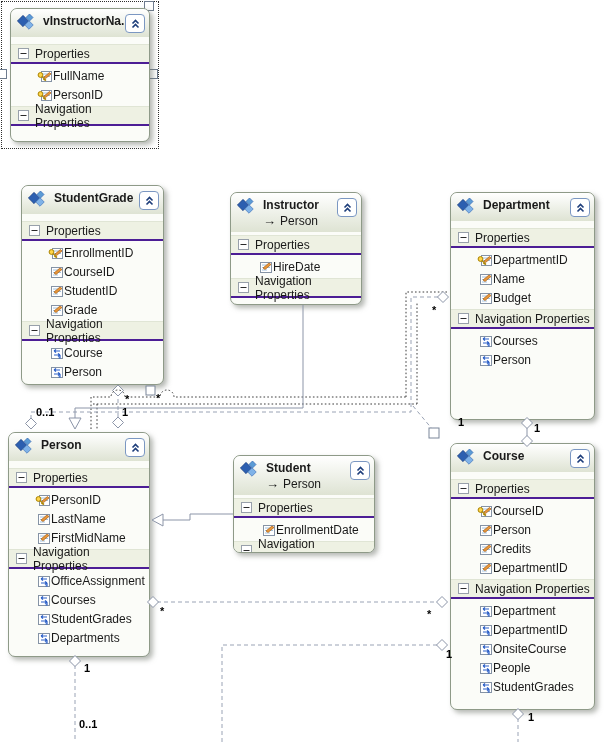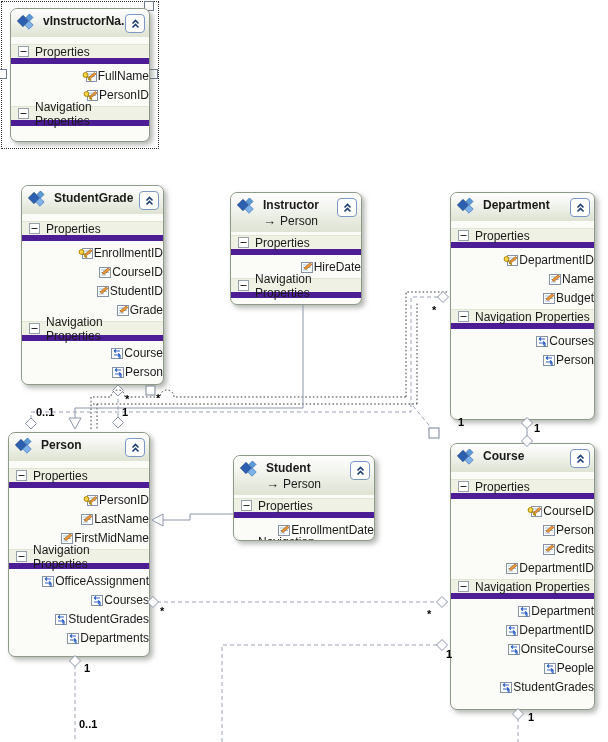--- a/index.html
+++ b/index.html
@@ -16,24 +16,24 @@
               border-radius:6px 6px 0 0;}
   .ent-icon{flex:0 0 auto;width:20px;height:18px;margin-right:6px;}
   .titles{flex:1 1 auto;min-width:0;}
   .ent-title{font-weight:bold;font-size:12px;white-space:nowrap;overflow:hidden;}
   .ent-inherits{display:flex;align-items:center;gap:4px;margin-top:2px;font-size:12px;}
   .inh-arrow{font-weight:bold;font-size:13px;line-height:10px;}
   .collapse-btn{flex:0 0 auto;width:18px;height:17px;border:1px solid #7b97c2;border-radius:4px;
                 background:#fff;display:flex;align-items:center;justify-content:center;cursor:pointer;}
   .ent-body{padding-top:5px;}
   .section{display:flex;align-items:center;gap:6px;height:20px;box-sizing:border-box;
-           background:#eef1e3;border-top:1px solid #e0e5d5;border-bottom:6px solid #4c1d95;
+           background:#eef1e3;border-top:1px solid #e0e5d5;border-bottom:2px solid #4c1d95;
            padding:0 4px 0 7px;margin:2px 0;}
   .section-label{font-size:12px;}
-  .row{display:flex;align-items:center;height:19px;padding-left:26px;justify-content:flex-end;}
+  .row{display:flex;align-items:center;height:19px;padding-left:26px;}
   .row-label{white-space:nowrap;}
   .pi{width:16px;height:14px;flex:0 0 auto;}
   .mi{width:11px;height:11px;flex:0 0 auto;}
 
   
   .sel-rect{position:absolute;border:1px dotted #2e2e2e;background:transparent;}
   .sel-handle{position:absolute;width:8px;height:8px;background:#fff;border:1px solid #6e7b8e;}
 
   
   .m-label{position:absolute;font-size:11px;line-height:11px;font-weight:bold;color:#000;}
@@ -370,21 +370,21 @@
       </div>
       <div class="row">
         <svg class="pi" viewBox="0 0 16 14">
             <use href="#icon-nav"></use>
           </svg>
         <span class="row-label">Departments</span>
       </div>
     </div>
   </div>
 
-  <div class="entity" style="left:233px;top:455px;width:142px;height:86px;">
+  <div class="entity" style="left:233px;top:455px;width:142px;height:98px;">
     <div class="ent-header">
       <svg class="ent-icon" viewBox="0 0 20 18">
           <use href="#icon-entity"></use>
         </svg>
       <div class="titles">
         <div class="ent-title">Student</div>
         <div class="ent-inherits">
           <span class="inh-arrow">→</span>
           <span>Person</span>
         </div>

